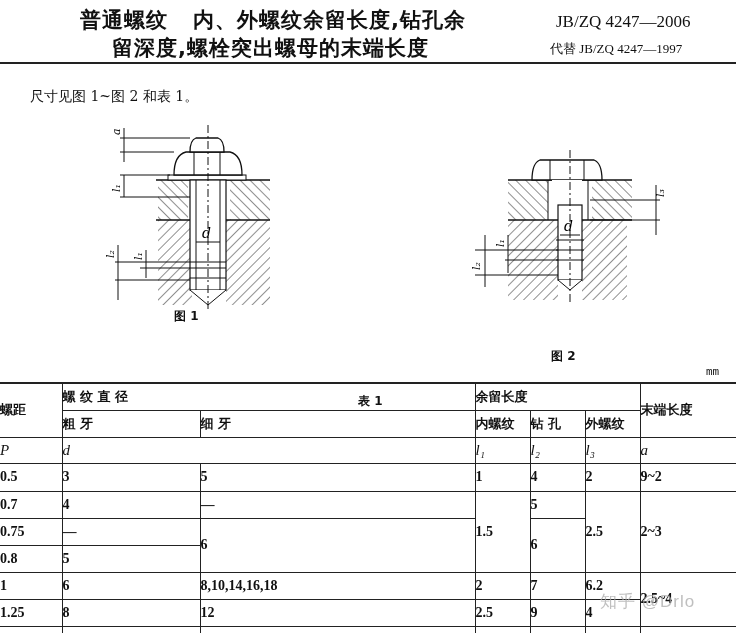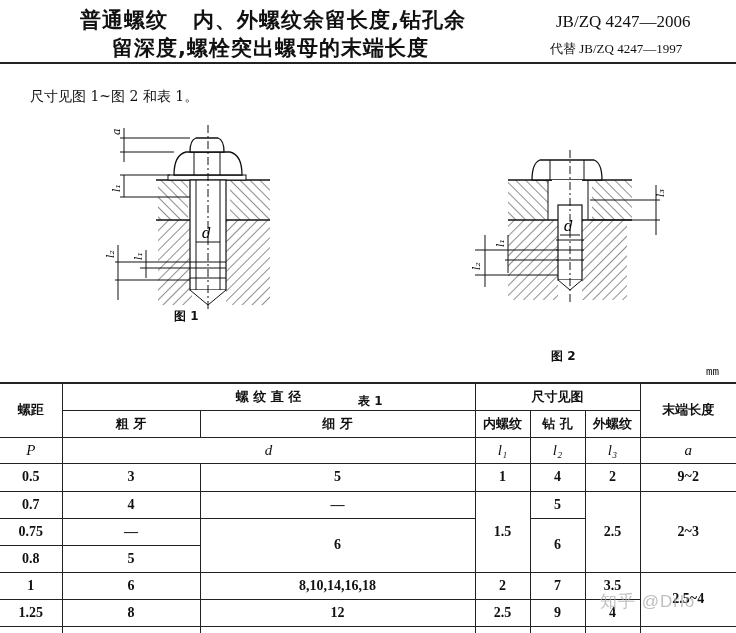--- a/index.html
+++ b/index.html
@@ -7,21 +7,21 @@
   .abs { position:absolute; }
   .title { font-family:"DejaVu Sans", sans-serif; font-weight:bold; font-size:21px; letter-spacing:1px; line-height:28px; white-space:pre; }
   .std { font-family:"Liberation Serif", serif; font-size:17px; }
   .std2 { font-family:"Liberation Serif", serif; font-size:13px; }
   .rule { background:#222; height:2px; }
   .intro { font-family:"DejaVu Serif", serif; font-size:14px; }
   .figcap { font-family:"DejaVu Sans", sans-serif; font-weight:bold; font-size:12px; }
   .tabcap { font-family:"DejaVu Sans", sans-serif; font-weight:bold; font-size:12px;margin-top:33px; }
   .unit { font-family:Liberation Mono, monospace; font-size:11px; }
   table.spec { position:absolute; left:0; top:382px; width:736px; border-collapse:collapse; font-family:"Liberation Serif", serif; font-size:14px; }
-  table.spec td { border:1px solid #222; text-align:center; vertical-align:middle; padding:0; font-weight:bold; }
+  table.spec td { border:1px solid #222; text-align:left; vertical-align:middle; padding:0; font-weight:bold; }
   table.spec tr:first-child td { border-top:2px solid #222; }
   table.spec td:first-child { border-left:none; }
   table.spec td:last-child { border-right:none; }
   table.spec .hdr { font-family:"DejaVu Sans", sans-serif; font-size:13px; font-weight:bold; }
   table.spec .sym { font-style:italic; font-weight:normal; font-size:15px; }
   .watermark { position:absolute; left:600px; top:590px; font-family:Liberation Sans, sans-serif; font-size:17px; color:rgba(170,170,170,0.75); letter-spacing:1px; }
 </style>
 </head>
 <body>
 
@@ -132,21 +132,21 @@
       <col style="width:275px">
     <col style="width:55px">
       <col style="width:55px">
       <col style="width:55px">
       <col style="width:96px">
   </colgroup>
   <tbody>
       <tr style="height:27px">
     <td rowspan="2" class="hdr">螺距</td>
     <td colspan="2" class="hdr">螺 纹 直 径</td>
-    <td colspan="3" class="hdr">尺寸见图</td>
+    <td colspan="3" class="hdr">余留长度</td>
     <td rowspan="2" class="hdr">末端长度</td>
   </tr>
   <tr style="height:27px">
     <td class="hdr">粗  牙</td>
     <td class="hdr">细       牙</td>
     <td class="hdr">内螺纹</td>
     <td class="hdr">钻  孔</td>
     <td class="hdr">外螺纹</td>
   </tr>
   <tr style="height:26px">
@@ -184,21 +184,21 @@
   <tr style="height:27px">
     <td>0.8</td>
     <td>5</td>
   </tr>
   <tr style="height:27px">
     <td>1</td>
     <td>6</td>
     <td>8,10,14,16,18</td>
     <td>2</td>
     <td>7</td>
-    <td>3.5</td>
+    <td>6.2</td>
     <td rowspan="2">2.5~4</td>
   </tr>
   <tr style="height:27px">
     <td>1.25</td>
     <td>8</td>
     <td>12</td>
     <td>2.5</td>
     <td>9</td>
     <td>4</td>
   </tr>

